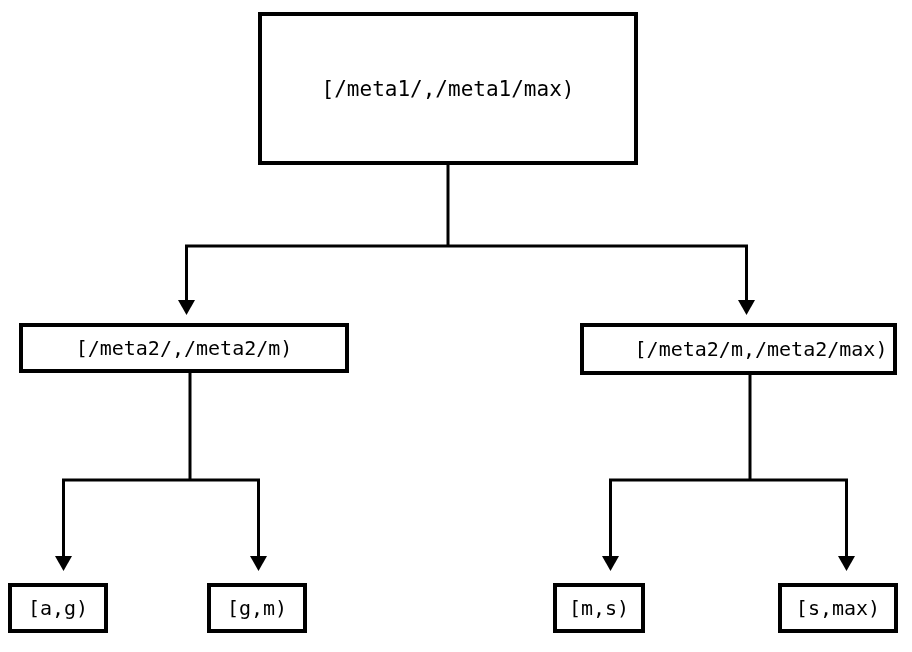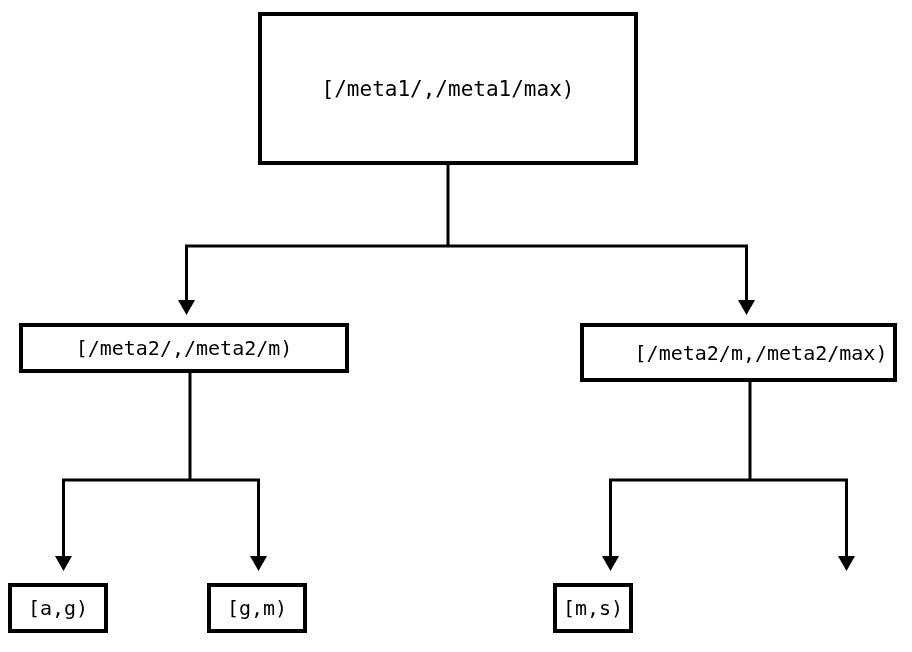--- a/index.html
+++ b/index.html
@@ -34,25 +34,25 @@
     white-space: pre;
   }
   .node-label {
     font-family: "DejaVu Sans Mono", "Liberation Mono", monospace;
     color: #000000;
     white-space: pre;
     letter-spacing: 0px;
   }
   .node-root  { left: 258px; top: 12px;  width: 380px; height: 153px; }
   .node-mid-l { left: 19px;  top: 323px; width: 330px; height: 50px;  }
-  .node-mid-r { left: 580px; top: 323px; width: 317px; height: 59px; padding-left: 45px;  }
+  .node-mid-r { left: 580px; top: 323px; width: 317px; height: 52px; padding-left: 45px;  }
   .node-leaf  { height: 50px; top: 583px; }
   .leaf-1 { left: 8px;   width: 100px; }
   .leaf-2 { left: 207px; width: 100px; }
-  .leaf-3 { left: 553px; width: 80px; }
+  .leaf-3 { left: 553px; width: 92px; }
   .leaf-4 { left: 778px; width: 120px; }
   .size-lg { font-size: 21px; }
   .size-md { font-size: 20px; text-align: right; }
   .size-sm { font-size: 20px; }
 </style>
 </head>
 <body>
 
 <div id="canvas">
 
@@ -109,14 +109,17 @@
   </div>
 
   <div class="node node-leaf leaf-1">
     <span class="node-label size-sm">[a,g)</span>
   </div>
 
   <div class="node node-leaf leaf-3">
     <span class="node-label size-sm">[m,s)</span>
   </div>
 
+  <div class="node node-leaf leaf-4">
+    <span class="node-label size-sm">[s,max)</span>
+  </div>
 
 </div>
 
 </body></html>

